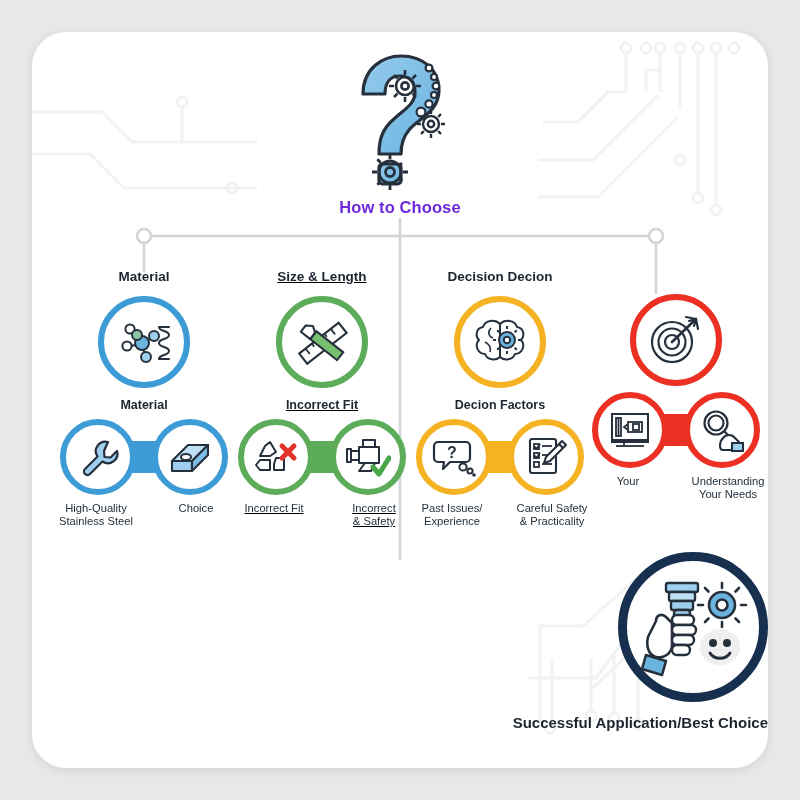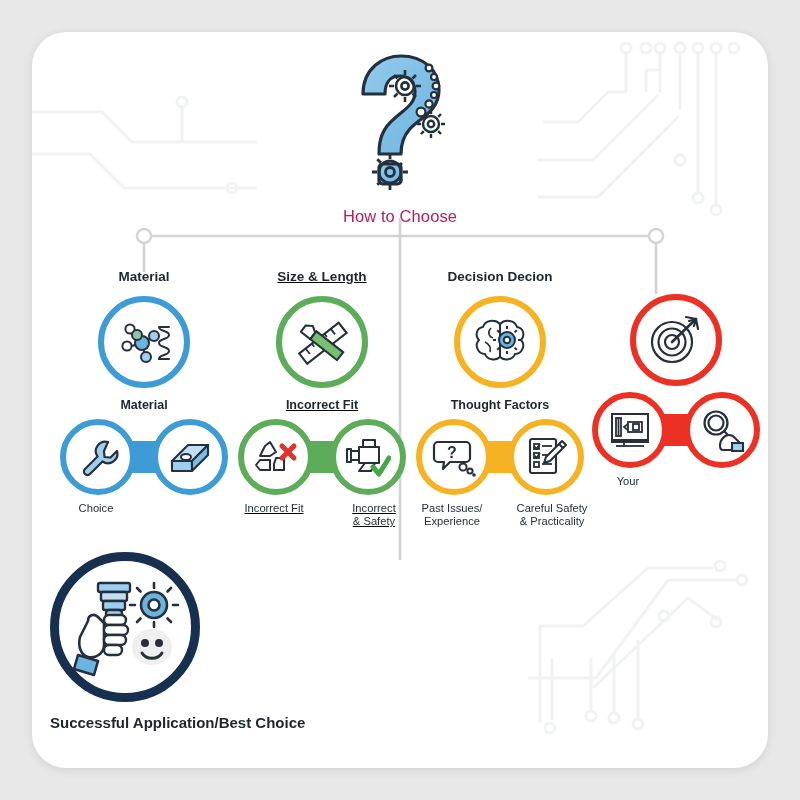--- a/index.html
+++ b/index.html
@@ -22,22 +22,22 @@
   #circuit-tr{right:0;top:0;}
   #circuit-br{right:0;bottom:0;}
   #circuit-tl{left:0;top:60px;}
 
   
   #hero{
     position:absolute;left:0;right:0;top:18px;
     display:flex;flex-direction:column;align-items:center;
   }
   #hero-title{
-    margin-top:17px;
-    font-size:16.5px;font-weight:400;color:#be185d;
+    margin-top:8px;
+    font-size:16.5px;font-weight:700;color:#6d28d9;
     letter-spacing:.1px;
   }
 
   
   #connectors{position:absolute;left:0;top:0;width:736px;height:736px;}
 
   
   .group{position:absolute;top:236px;}
   .grp-label{
     text-align:center;
@@ -83,21 +83,21 @@
   }
   .cap{
     width:96px;text-align:center;
     font-size:11.2px;line-height:13.4px;color:#23313d;
     font-weight:400;
   }
 
   
   #result{
     position:absolute;left:0;right:0;top:520px;
-    display:flex;flex-direction:column;align-items:flex-start;padding-left:18px;
+    display:flex;flex-direction:column;align-items:flex-end;padding-left:18px;
   }
   #result-ring{
     width:150px;height:150px;border-radius:50%;
     border:9px solid #18304f;background:#fff;
     display:flex;align-items:center;justify-content:center;
     box-sizing:border-box;
   }
   #result-label{
     margin-top:12px;
     font-size:15px;font-weight:700;color:#1d2630;
@@ -274,20 +274,24 @@
             <path d="M4 24 L24 24 L24 34 L4 34 Z" fill="#9ecfee" stroke="#26303c" stroke-width="2.1" stroke-linejoin="round"></path>
             <path d="M24 24 L40 8 L40 18 L24 34 Z" fill="#7bbde4" stroke="#26303c" stroke-width="2.1" stroke-linejoin="round"></path>
             <ellipse cx="18" cy="20" rx="5" ry="3" fill="#ffffff" stroke="#26303c" stroke-width="2"></ellipse>
           </svg>
         </span>
       </div>
     </div>
 
     <div class="caps">
       <div class="cap">
+        <span>High-Quality</span><br>
+        <span>Stainless Steel</span>
+      </div>
+      <div class="cap">
         <span>Choice</span>
       </div>
     </div>
   </div>
 
   <div class="group" style="left:194px;width:192px;text-decoration:underline;">
     <div class="grp-label">Size &amp; Length</div>
 
     <div class="mainring" style="border-color:#5dac5a;">
       <span>
@@ -374,21 +378,21 @@
           </g>
           <g stroke="#26303c" stroke-width="2">
             <circle cx="36" cy="24" r="8" fill="#6cb4e0"></circle>
             <circle cx="36" cy="24" r="3.2" fill="#ffffff"></circle>
             <path d="M36 13v-3M36 38v-3M25 24h-3M50 24h-3M28.4 16.4l-2.2-2.2M45.8 33.8l-2.2-2.2M28.4 31.6l-2.2 2.2M45.8 14.2l-2.2 2.2" fill="none"></path>
           </g>
         </svg>
       </span>
     </div>
 
-    <div class="sub-label">Thought Factors</div>
+    <div class="sub-label">Decion Factors</div>
 
     <div class="pair">
       <div class="bridge" style="background:#f5b324;"></div>
       <div class="subring left" style="border-color:#f5b324;">
         <span>
           <svg width="44" height="42" viewBox="0 0 44 42">
             <path d="M6 6 H34 A4 4 0 0 1 38 10 V22 A4 4 0 0 1 34 26 H18 L11 33 L12 26 H6
                      A4 4 0 0 1 2 22 V10 A4 4 0 0 1 6 6 Z" fill="#ffffff" stroke="#26303c" stroke-width="2.2" stroke-linejoin="round"></path>
             <text x="20" y="22" font-family="Liberation Sans, sans-serif" font-size="16" font-weight="700" fill="#26303c" text-anchor="middle">?</text>
             <g fill="none" stroke="#26303c" stroke-width="2">
@@ -481,20 +485,24 @@
             <path d="M33 35 L44 35 L44 43 L33 43 Z" fill="#9ecfee" stroke="#26303c" stroke-width="2.1"></path>
           </svg>
         </span>
       </div>
     </div>
 
     <div class="caps">
       <div class="cap">
         <span>Your</span>
       </div>
+      <div class="cap">
+        <span>Understanding</span><br>
+        <span>Your Needs</span>
+      </div>
     </div>
   </div>
 
   <div id="result">
     <div id="result-ring">
       <span>
         <svg width="110" height="104" viewBox="0 0 110 104">
           <ellipse cx="82" cy="72" rx="20" ry="18" fill="#efefef"></ellipse>
           <g fill="#26303c">
             <circle cx="75" cy="68" r="4"></circle>

